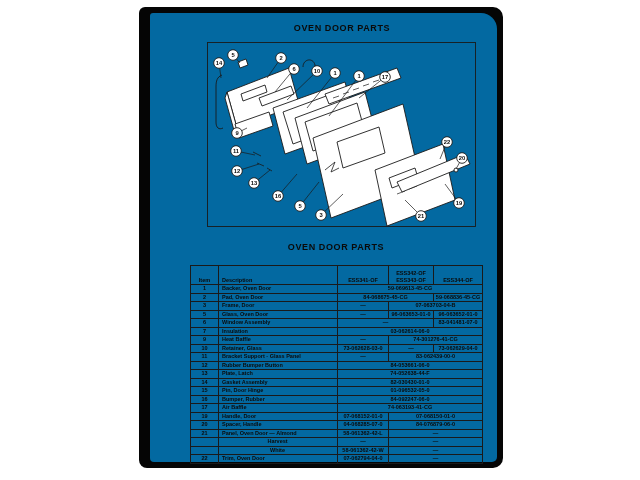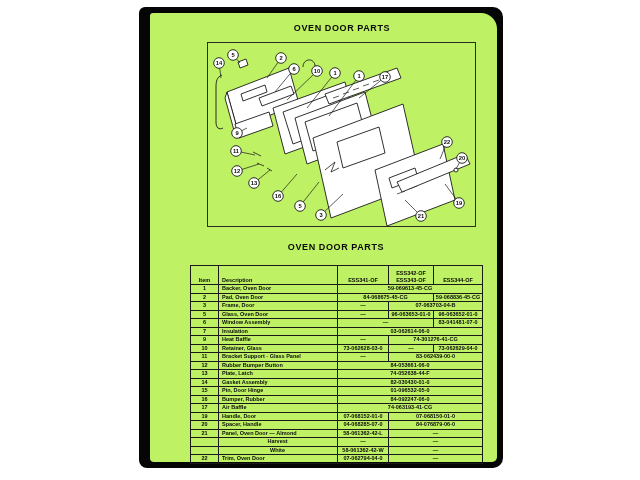--- a/index.html
+++ b/index.html
@@ -6,21 +6,21 @@
   body{
     width:640px;height:480px;background:#ffffff;position:relative;overflow:hidden;
     font-family:"Liberation Sans", sans-serif;color:#000;
   }
   .backdrop{
     position:absolute;left:139px;top:7px;width:364px;height:461px;
     background:#050505;border-radius:6px 10px 10px 8px;
   }
   .page{
     position:absolute;left:150px;top:13px;width:347px;height:449px;
-    background:#bef264;border-radius:3px 16px 5px 4px;
+    background:#0369a1;border-radius:3px 16px 5px 4px;
   }
   .doc-title{
     position:absolute;font-weight:bold;font-size:9px;letter-spacing:0.6px;
     color:#0a0a0a;white-space:nowrap;transform:translateX(-50%);
   }
   .title-1{left:192px;top:10px;}
   .title-2{left:186px;top:229px;}
   .diagram-box{
     position:absolute;left:57px;top:29px;width:269px;height:185px;
   }

